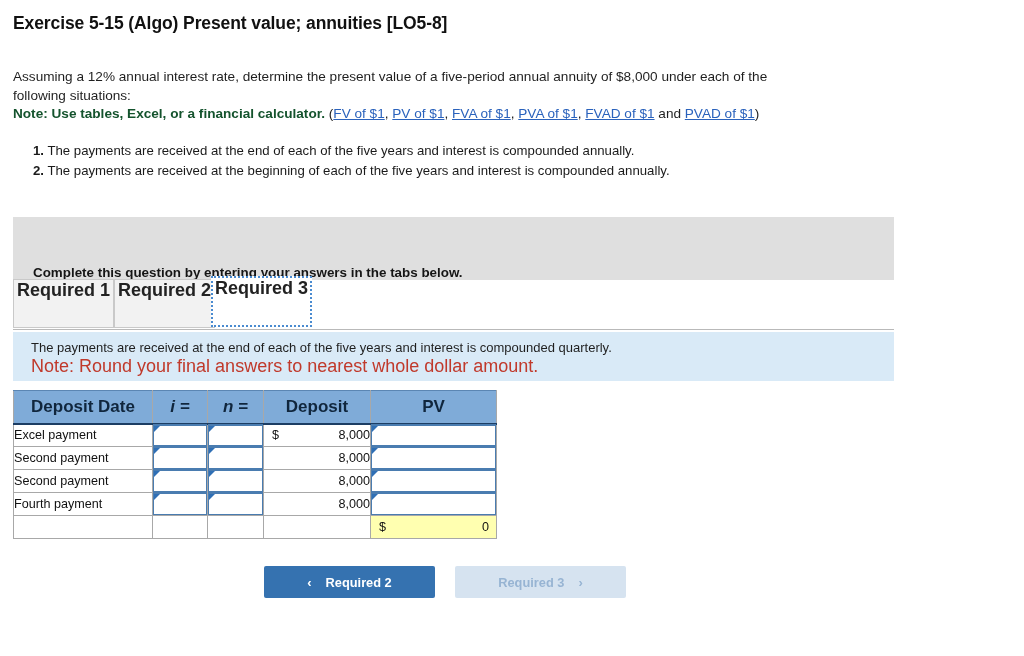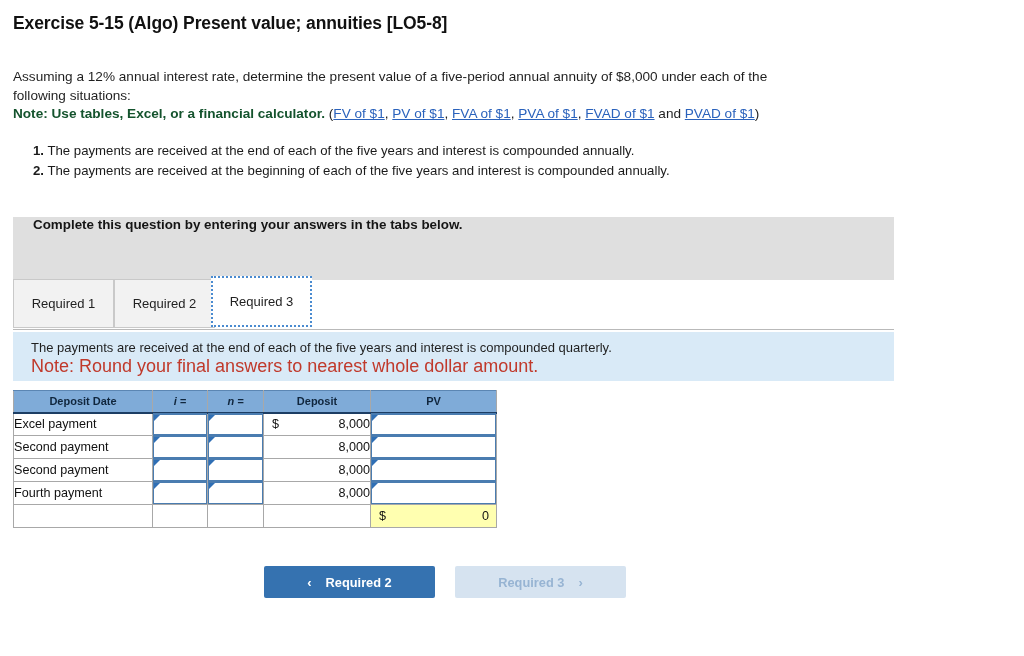--- a/index.html
+++ b/index.html
@@ -64,21 +64,21 @@
 
   
   .gray-banner {
     position: absolute;
     left: 13px;
     top: 217px;
     width: 881px;
     height: 63px;
     background: #dfdfdf;
     display: flex;
-    align-items: flex-start;
+    align-items: flex-end;
   }
   .gray-banner span {
     margin-left: 20px;
     font-size: 13.4px;
     font-weight: bold;
     color: #151515;
   }
 
   
   .tabstrip {
@@ -87,27 +87,27 @@
     top: 279px;
     width: 881px;
     height: 52px;
   }
   .tab {
     position: absolute;
     top: 0;
     height: 49px;
     box-sizing: border-box;
     display: flex;
-    align-items: center;
     justify-content: center;
-    font-size: 13px;
+    font-size: 18px;
     color: #222222;
     background: #f2f2f2;
     border: 1px solid #c9c9c9;
     cursor: pointer;
+    font-weight: bold;
   }
   .tab.active {
     background: #ffffff;
     border: 2px dotted #4a8bd0;
     height: 51px;
     color: #222222;
   }
   .tab-rule {
     position: absolute;
     left: 0;
@@ -154,22 +154,22 @@
     height: 23px;
     box-sizing: border-box;
   }
   .sheet thead th {
     background: #7fabd8;
     color: #10263d;
     font-weight: bold;
     text-align: center;
     border-bottom: 2px solid #1c3d63;
     border-top: 1px solid #5b86b3;
-    height: 22px;
-    font-size: 11px;
+    height: 33px;
+    font-size: 17px;
   }
   .sheet thead th.italic-head {
     font-style: italic;
   }
   .c-date   { width: 139px; }
   .c-i      { width: 55px;  }
   .c-n      { width: 56px;  }
   .c-dep    { width: 107px; }
   .c-pv     { width: 126px; }
 

